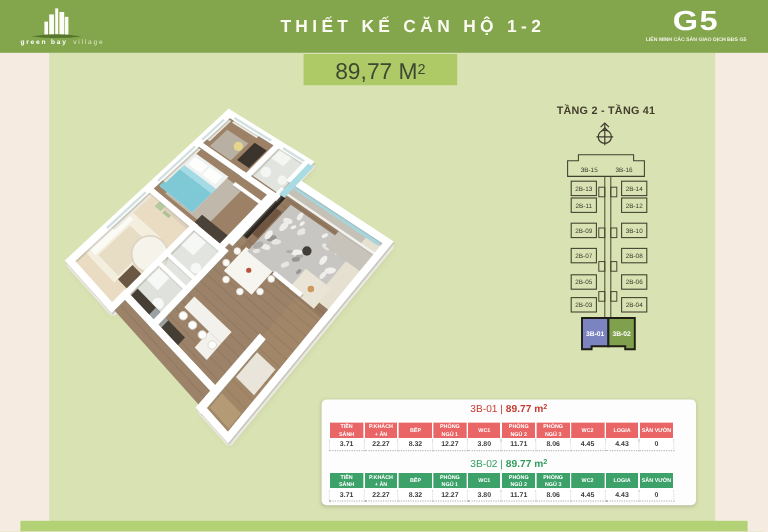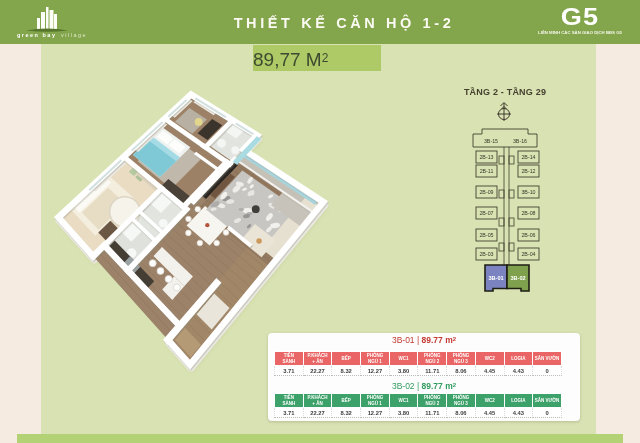--- a/index.html
+++ b/index.html
@@ -34,24 +34,24 @@
 
 <div class="abs" style="left:24px;top:15px;width:640px;text-align:center;color:#fbfaf2;
  font-size:14.5px;font-weight:bold;letter-spacing:3.6px">THIẾT KẾ CĂN HỘ 1-2</div>
 
 <div class="abs" style="left:555px;top:4px;width:50px;text-align:center;color:#fff;
  font-size:23px;font-weight:bold;letter-spacing:1px;transform:scale(1.18,1)">G5</div>
 <div class="abs" style="left:515px;top:30px;width:130px;text-align:center;color:#f5f5ea;
  font-size:4.3px;font-weight:bold;letter-spacing:0px">LIÊN MINH CÁC SÀN GIAO DỊCH BĐS G5</div>
 
 <div class="abs" style="left:253px;top:45px;width:128px;height:26px;background:#aeca66;
- text-align:left;line-height:26px;font-size:19px;color:#3d4930">89,77 M<span style="font-size:12px;vertical-align:4px">2</span></div>
+ text-align:center;line-height:26px;font-size:19px;color:#3d4930">89,77 M<span style="font-size:12px;vertical-align:4px">2</span></div>
 
 <div class="abs" style="left:420px;top:87px;width:170px;text-align:center;color:#443e2e;
- font-size:9px;font-weight:bold;letter-spacing:0.2px">TẦNG 2 - TẦNG 29</div>
+ font-size:9px;font-weight:bold;letter-spacing:0.2px">TẦNG 2 - TẦNG 41</div>
 
 <svg class="abs" style="left:0;top:0" width="640" height="443" viewBox="0 0 640 443">
 <defs>
 <filter id="blur2" x="-20%" y="-20%" width="140%" height="140%">
         <feGaussianBlur stdDeviation="3"></feGaussianBlur>
       </filter>
 <filter id="wsh" x="-10%" y="-10%" width="120%" height="120%">
 <feDropShadow dx="0.7" dy="1.4" stdDeviation="0.6" flood-color="#8d8d7b" flood-opacity="0.4"></feDropShadow>
 </filter>
 </defs>

